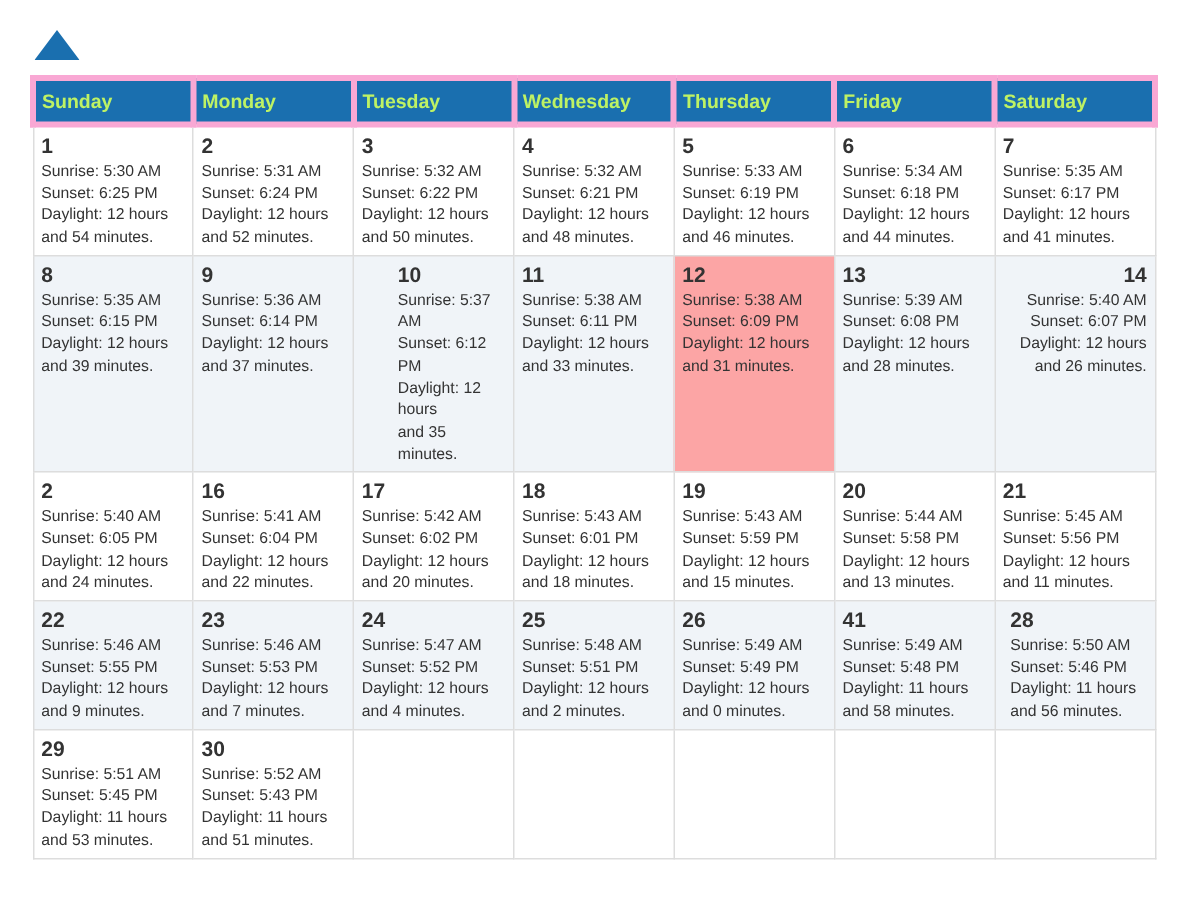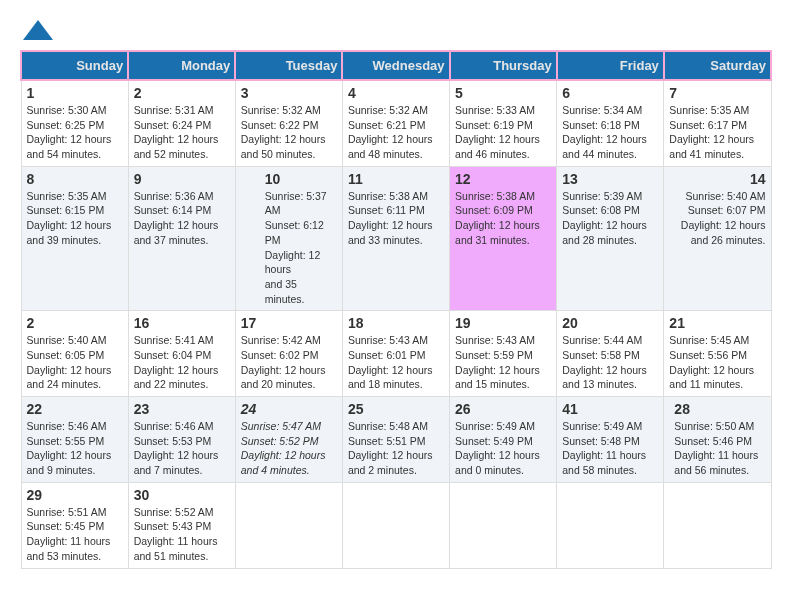--- a/index.html
+++ b/index.html
@@ -33,26 +33,26 @@
       font-size: 16px;
       color: #555;
     }
     table {
       width: 100%;
       border-collapse: collapse;
       font-size: 11px;
     }
     thead tr th {
       background: #1a6faf;
-      color: #e5e5e5;
+      color: #bef264;
       padding: 6px 4px;
       font-size: 13px;
       font-weight: bold;
-      text-align: right;
-      border: 2px solid #f9a8d4;
+      text-align: left;
+      border: 4px solid #f9a8d4;
     }
     tbody tr td {
       vertical-align: top;
       padding: 4px 5px;
       border: 1px solid #ddd;
       background: #fff;
       height: 80px;
       width: 14.28%;
     }
     tbody tr:nth-child(even) td {
@@ -146,21 +146,21 @@
           <div class="day-detail">Sunrise: 5:36 AM<br>Sunset: 6:14 PM<br>Daylight: 12 hours<br>and 37 minutes.</div>
         </td>
         <td style="background: rgb(240, 244, 248); padding-left: 29px;">
           <span class="day-num">10</span>
           <div class="day-detail">Sunrise: 5:37 AM<br>Sunset: 6:12 PM<br>Daylight: 12 hours<br>and 35 minutes.</div>
         </td>
         <td style="background: rgb(240, 244, 248);">
           <span class="day-num">11</span>
           <div class="day-detail">Sunrise: 5:38 AM<br>Sunset: 6:11 PM<br>Daylight: 12 hours<br>and 33 minutes.</div>
         </td>
-        <td style="background: #f0abfc;">
+        <td style="background: #fca5a5;">
           <span class="day-num">12</span>
           <div class="day-detail">Sunrise: 5:38 AM<br>Sunset: 6:09 PM<br>Daylight: 12 hours<br>and 31 minutes.</div>
         </td>
         <td style="background: rgb(240, 244, 248);">
           <span class="day-num">13</span>
           <div class="day-detail">Sunrise: 5:39 AM<br>Sunset: 6:08 PM<br>Daylight: 12 hours<br>and 28 minutes.</div>
         </td>
         <td style="background: rgb(240, 244, 248); text-align: right;">
           <span class="day-num">14</span>
           <div class="day-detail">Sunrise: 5:40 AM<br>Sunset: 6:07 PM<br>Daylight: 12 hours<br>and 26 minutes.</div>
@@ -198,21 +198,21 @@
       </tr>
       <tr>
         <td style="background: rgb(240, 244, 248);">
           <span class="day-num">22</span>
           <div class="day-detail">Sunrise: 5:46 AM<br>Sunset: 5:55 PM<br>Daylight: 12 hours<br>and 9 minutes.</div>
         </td>
         <td style="background: rgb(240, 244, 248);">
           <span class="day-num">23</span>
           <div class="day-detail">Sunrise: 5:46 AM<br>Sunset: 5:53 PM<br>Daylight: 12 hours<br>and 7 minutes.</div>
         </td>
-        <td style="background: rgb(240, 244, 248); font-style: italic;">
+        <td style="background: rgb(240, 244, 248);">
           <span class="day-num">24</span>
           <div class="day-detail">Sunrise: 5:47 AM<br>Sunset: 5:52 PM<br>Daylight: 12 hours<br>and 4 minutes.</div>
         </td>
         <td style="background: rgb(240, 244, 248);">
           <span class="day-num">25</span>
           <div class="day-detail">Sunrise: 5:48 AM<br>Sunset: 5:51 PM<br>Daylight: 12 hours<br>and 2 minutes.</div>
         </td>
         <td style="background: rgb(240, 244, 248);">
           <span class="day-num">26</span>
           <div class="day-detail">Sunrise: 5:49 AM<br>Sunset: 5:49 PM<br>Daylight: 12 hours<br>and 0 minutes.</div>

